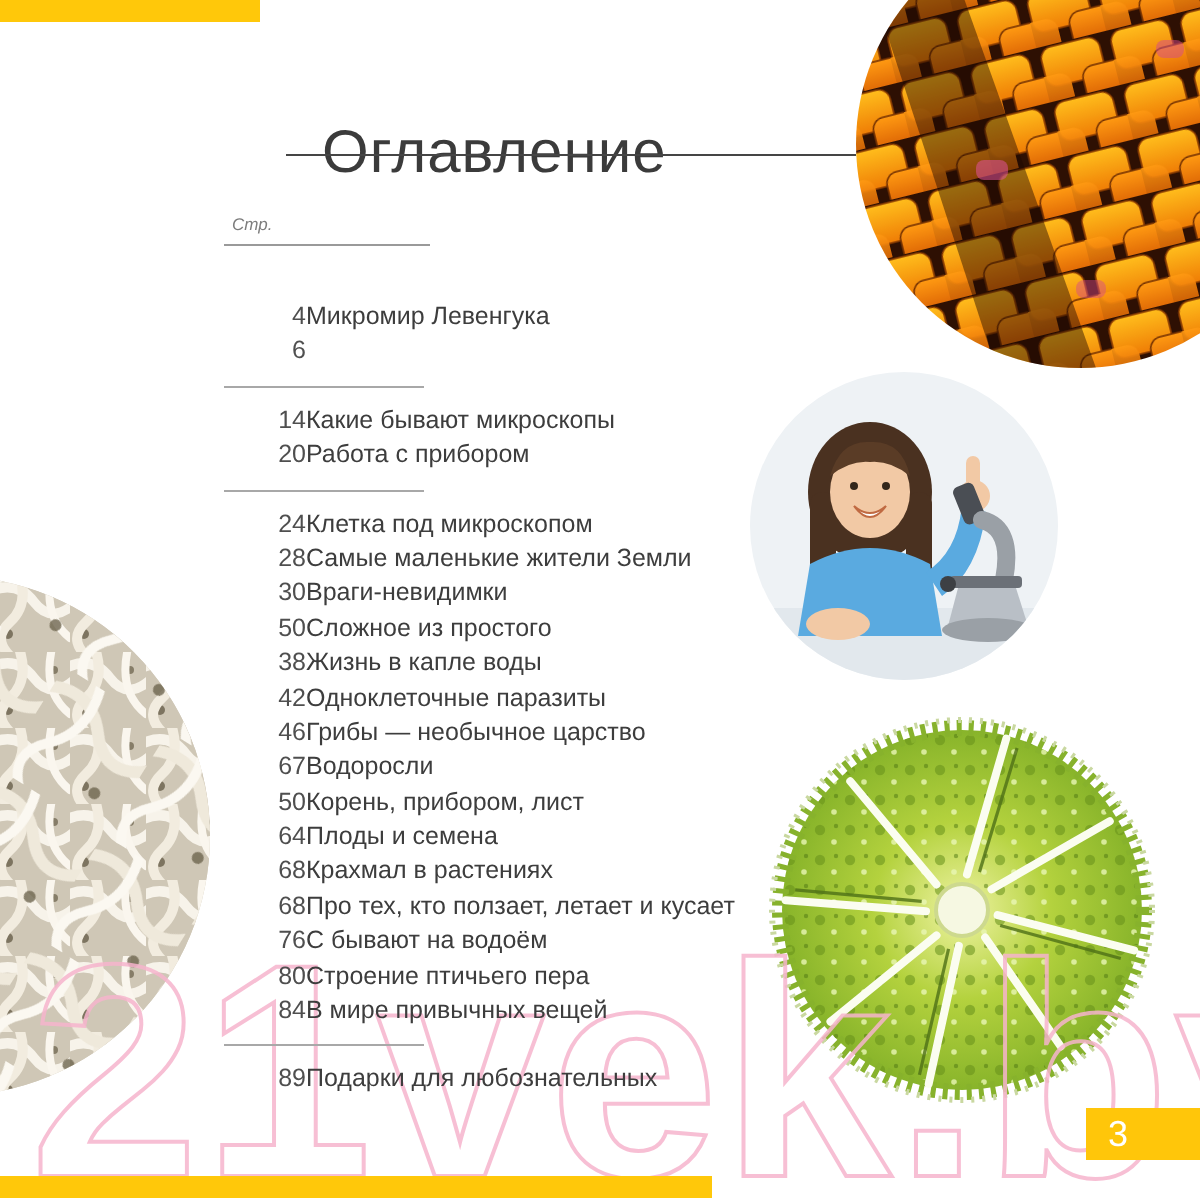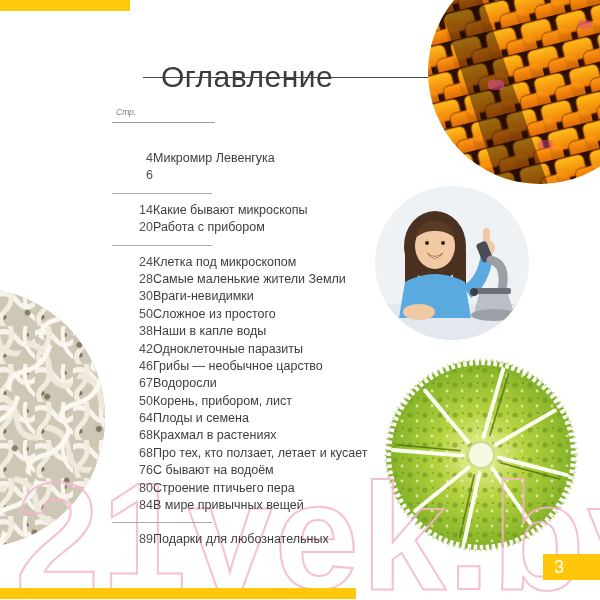--- a/index.html
+++ b/index.html
@@ -93,21 +93,21 @@
     <div class="toc-row">
       <span class="toc-num">30</span>
       <span class="toc-title">Враги-невидимки</span>
     </div>
     <div class="toc-row">
       <span class="toc-num">50</span>
       <span class="toc-title">Сложное из простого</span>
     </div>
     <div class="toc-row">
       <span class="toc-num">38</span>
-      <span class="toc-title">Наши в капле воды</span>
+      <span class="toc-title">Жизнь в капле воды</span>
     </div>
     <div class="toc-row">
       <span class="toc-num">42</span>
       <span class="toc-title">Одноклеточные паразиты</span>
     </div>
     <div class="toc-row">
       <span class="toc-num">46</span>
       <span class="toc-title">Грибы — необычное царство</span>
     </div>
     <div class="toc-row">

